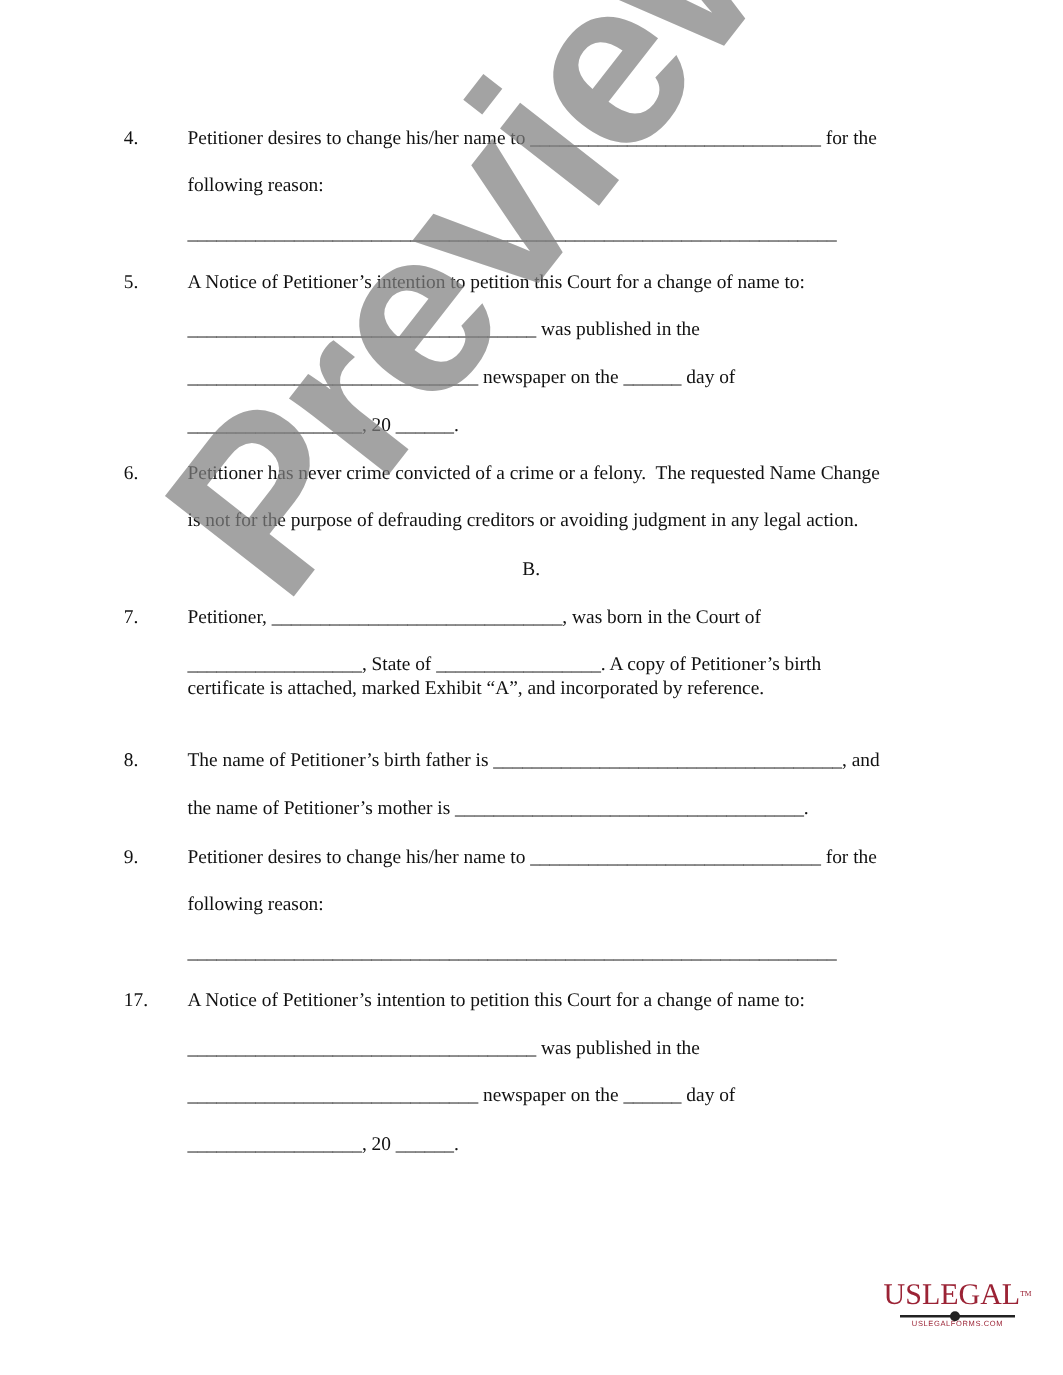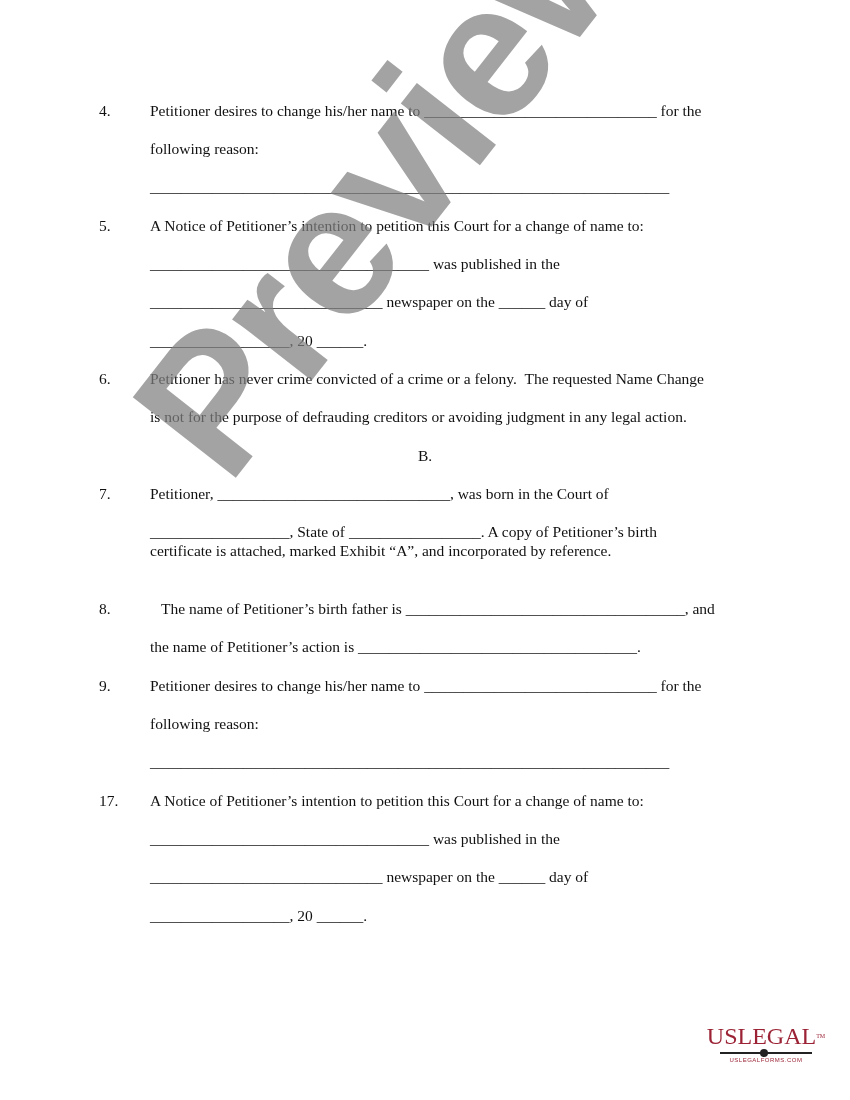--- a/index.html
+++ b/index.html
@@ -37,22 +37,22 @@
   <div class="line" style="left:150px;top:407px">is not for the purpose of defrauding creditors or avoiding judgment in any legal action.</div>
 
   <div class="center" style="top:446px">B.</div>
 
   <div class="num" style="top:484px">7.</div>
   <div class="line" style="left:150px;top:484px">Petitioner, ______________________________, was born in the Court of</div>
   <div class="line" style="left:150px;top:522px">__________________, State of _________________. A copy of Petitioner’s birth</div>
   <div class="line" style="left:150px;top:541px">certificate is attached, marked Exhibit “A”, and incorporated by reference.</div>
 
   <div class="num" style="top:599px">8.</div>
-  <div class="line" style="left:161px;top:599px">The name of Petitioner’s birth father is ____________________________________, and</div>
-  <div class="line" style="left:150px;top:637px">the name of Petitioner’s action is ____________________________________.</div>
+  <div class="line" style="left:150px;top:599px">The name of Petitioner’s birth father is ____________________________________, and</div>
+  <div class="line" style="left:150px;top:637px">the name of Petitioner’s mother is ____________________________________.</div>
 
   <div class="num" style="top:676px">9.</div>
   <div class="line" style="left:150px;top:676px">Petitioner desires to change his/her name to ______________________________ for the</div>
   <div class="line" style="left:150px;top:714px">following reason:</div>
   <div class="line" style="left:150px;top:752px">___________________________________________________________________</div>
 
   <div class="num" style="top:791px">17.</div>
   <div class="line" style="left:150px;top:791px">A Notice of Petitioner’s intention to petition this Court for a change of name to:</div>
   <div class="line" style="left:150px;top:829px">____________________________________ was published in the</div>
   <div class="line" style="left:150px;top:867px">______________________________ newspaper on the ______ day of</div>

